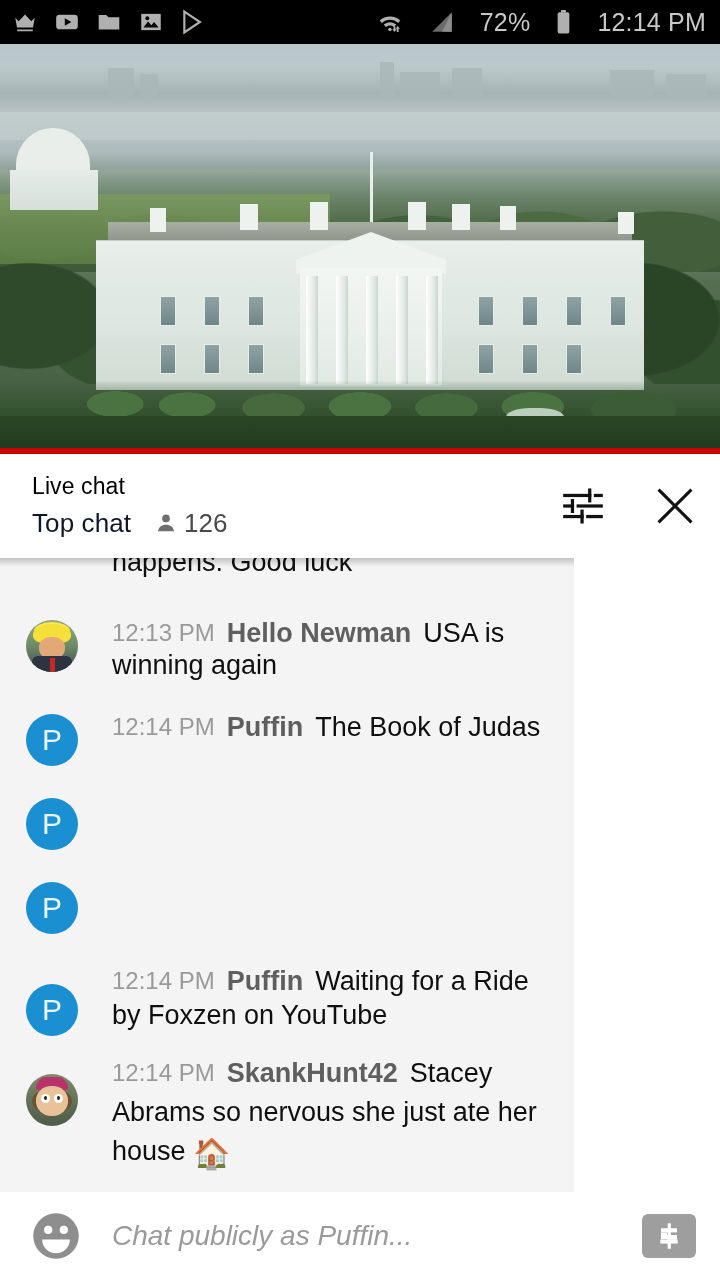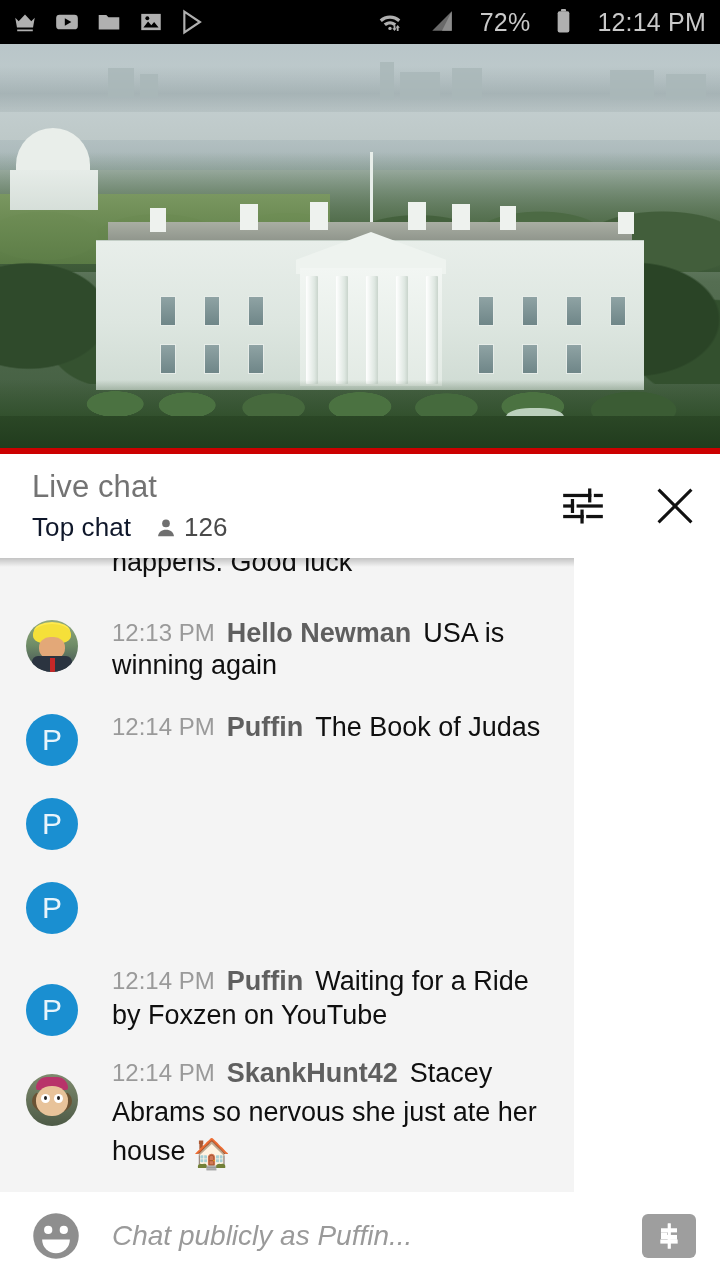--- a/index.html
+++ b/index.html
@@ -11,21 +11,21 @@
   }
   #app { position:relative; width:720px; height:1280px; }
 
   
   .statusbar {
     position:absolute; top:0; left:0; width:720px; height:44px;
     background:#000; display:flex; align-items:center;
     padding:0 14px 0 12px;
   }
   .sb-left { display:flex; align-items:center; gap:16px; }
-  .sb-right { margin-left:auto; display:flex; gap:25px; }
+  .sb-right { margin-left:auto; display:flex; align-items:center; gap:25px; }
   .sb-icon { width:26px; height:26px; display:block; }
   .sb-icon svg { display:block; width:100%; height:100%; fill:#b0b0b0; }
   .sb-text {
     color:#c9c9c9; font-size:25px; letter-spacing:.2px;
     font-family:"Liberation Sans", sans-serif;
   }
   .sb-batt { width:17px; height:26px; }
   .sb-wifi { width:28px; height:26px; }
   .sb-sig  { width:26px; height:26px; }
 
@@ -142,21 +142,21 @@
     position:absolute; left:0; bottom:0; width:720px; height:6px; background:#cc0000;
   }
 
   
   .chat-header {
     position:absolute; top:454px; left:0; width:720px; height:104px;
     background:#fff; display:flex; align-items:center; padding:0 22px 0 32px;
     z-index:5;
   }
   .ch-left { display:flex; flex-direction:column; justify-content:center; }
-  .ch-title { font-size:31px; color:#737373; line-height:1.15; letter-spacing:.1px; }
+  .ch-title { font-size:23px; color:#000000; line-height:1.15; letter-spacing:.1px; }
   .ch-sub { display:flex; align-items:center; margin-top:8px; }
   .ch-sub-text { font-size:26px; color:#0f172a; letter-spacing:.1px; }
   .ch-count-wrap { display:flex; align-items:center; margin-left:24px; gap:7px; }
   .person-icon { width:22px; height:22px; }
   .person-icon svg { display:block; width:100%; height:100%; fill:#6f6f6f; }
   .ch-count { font-size:26px; color:#4a4a4a; }
   .ch-actions { margin-left:auto; display:flex; align-items:center; gap:46px; }
   .ic-btn { width:46px; height:46px; display:flex; align-items:center; justify-content:center; }
   .ic-btn svg { display:block; }
 

